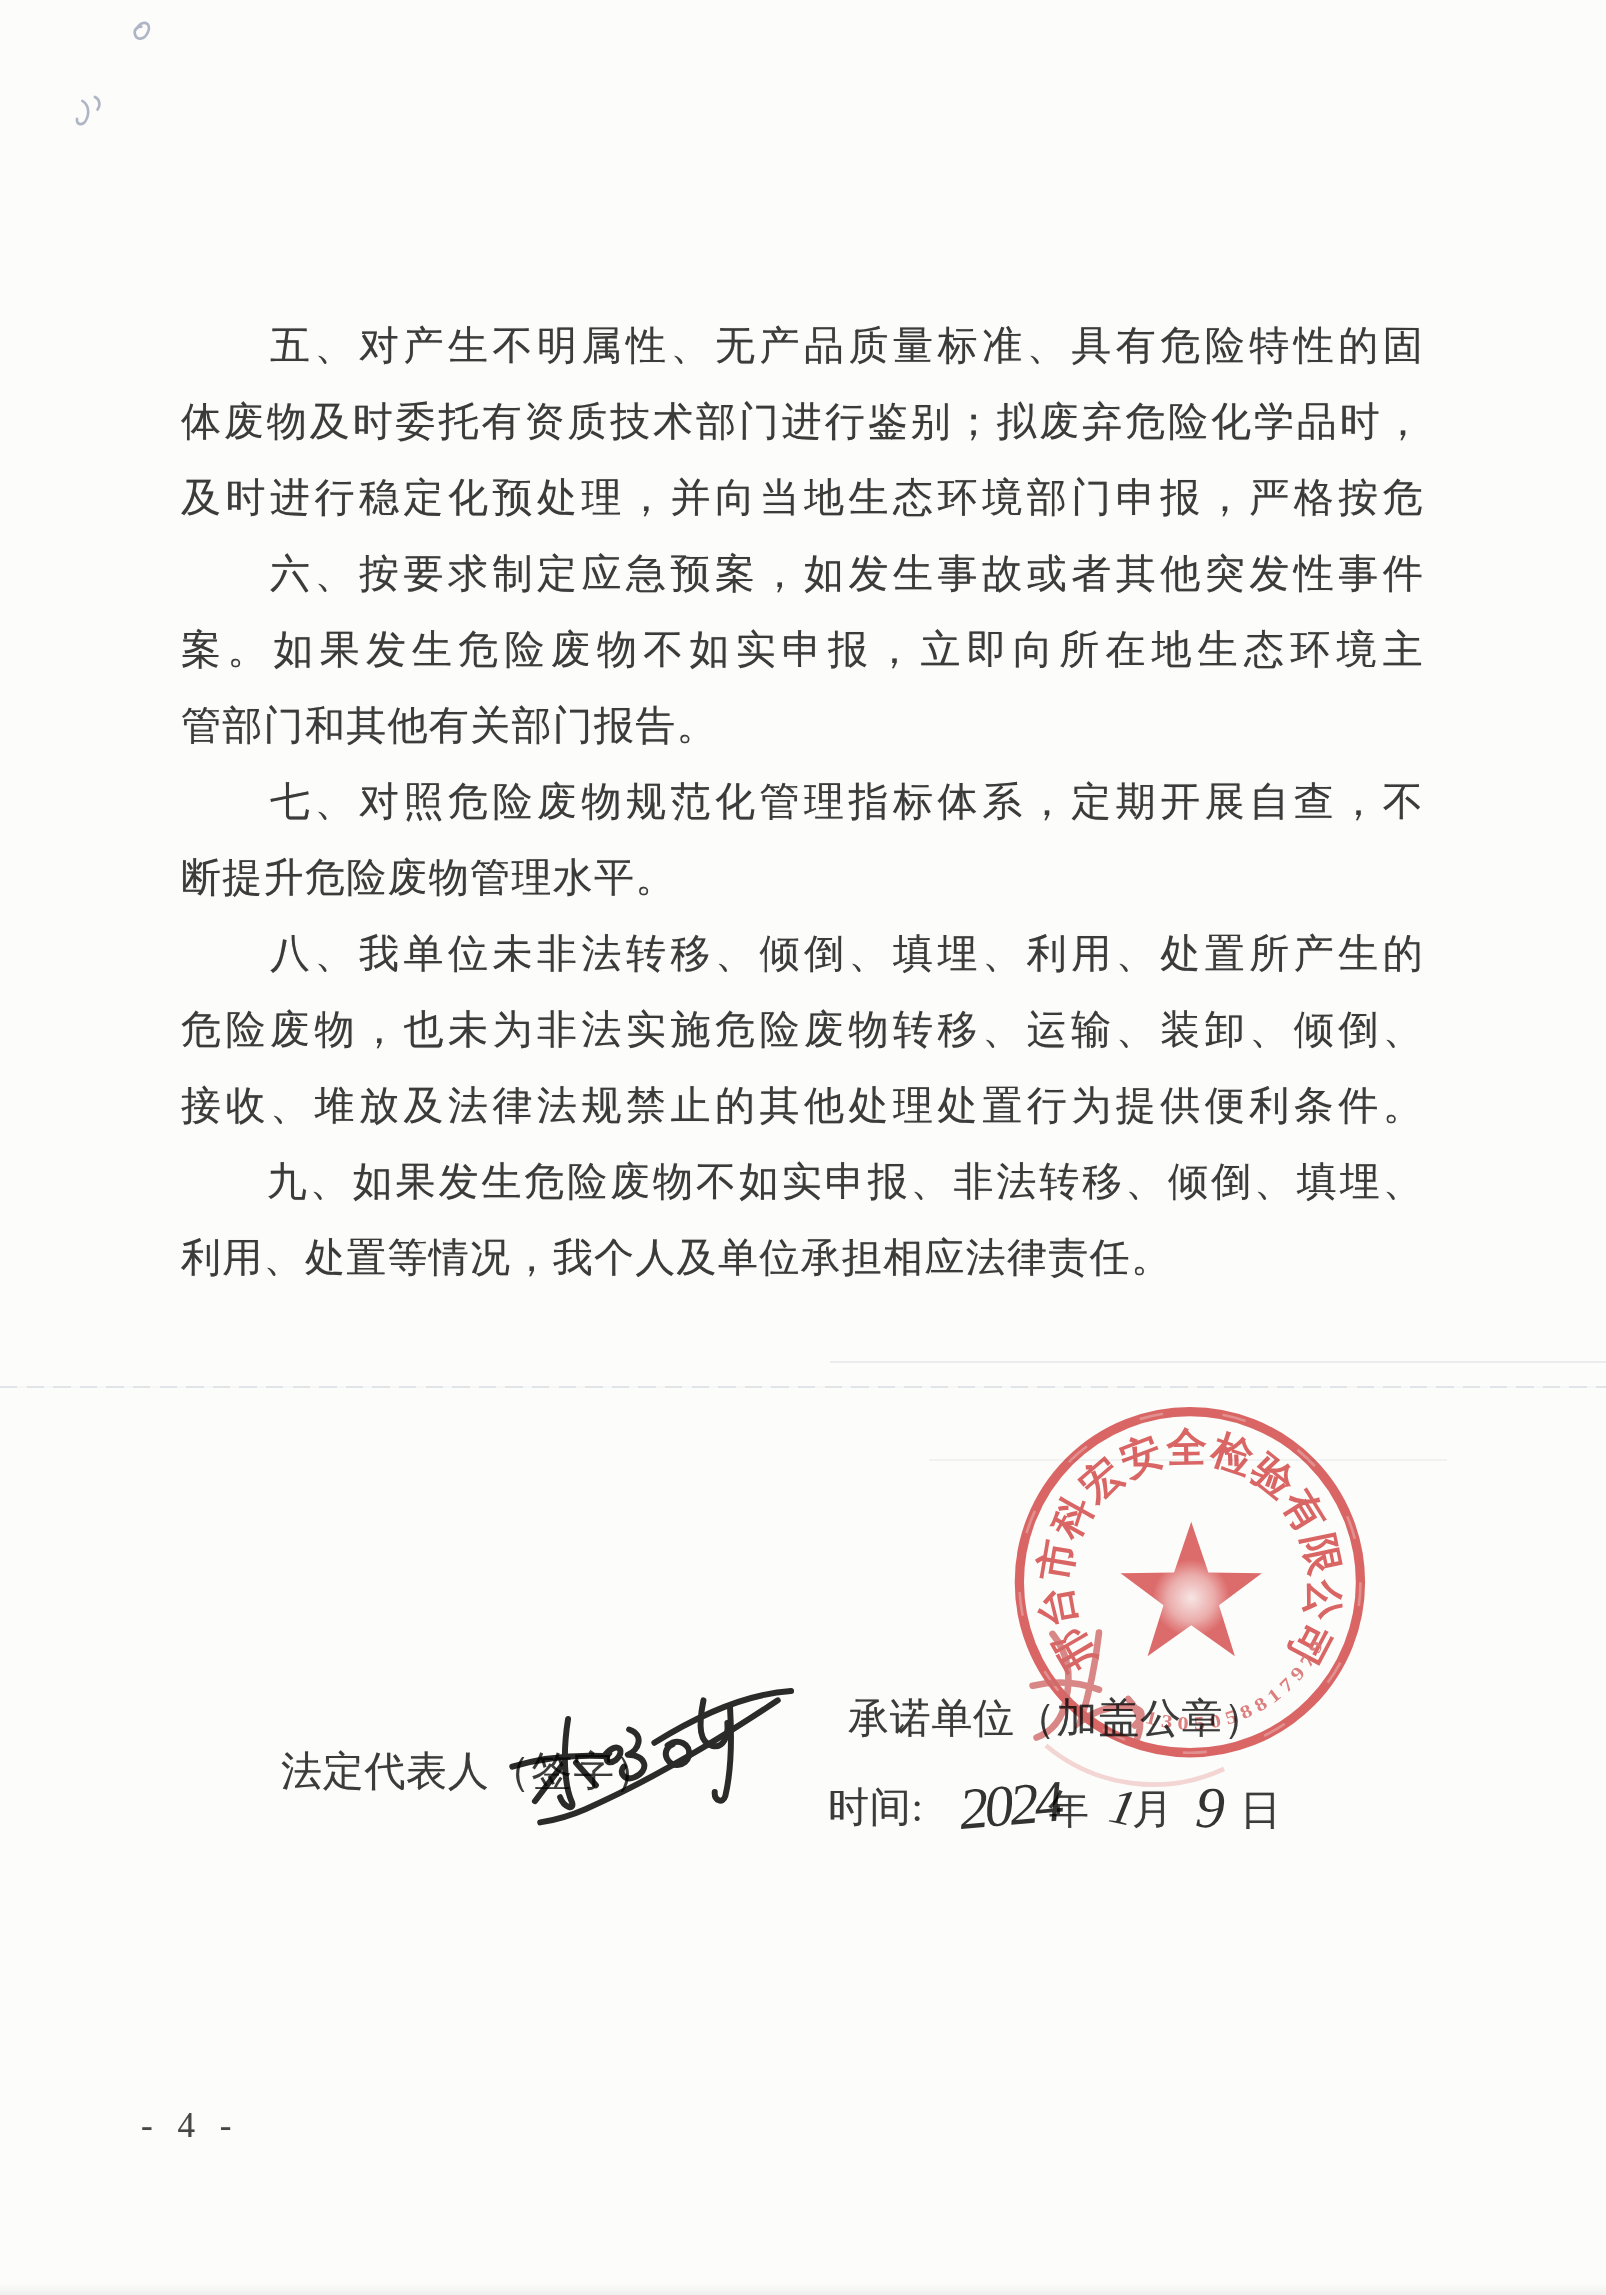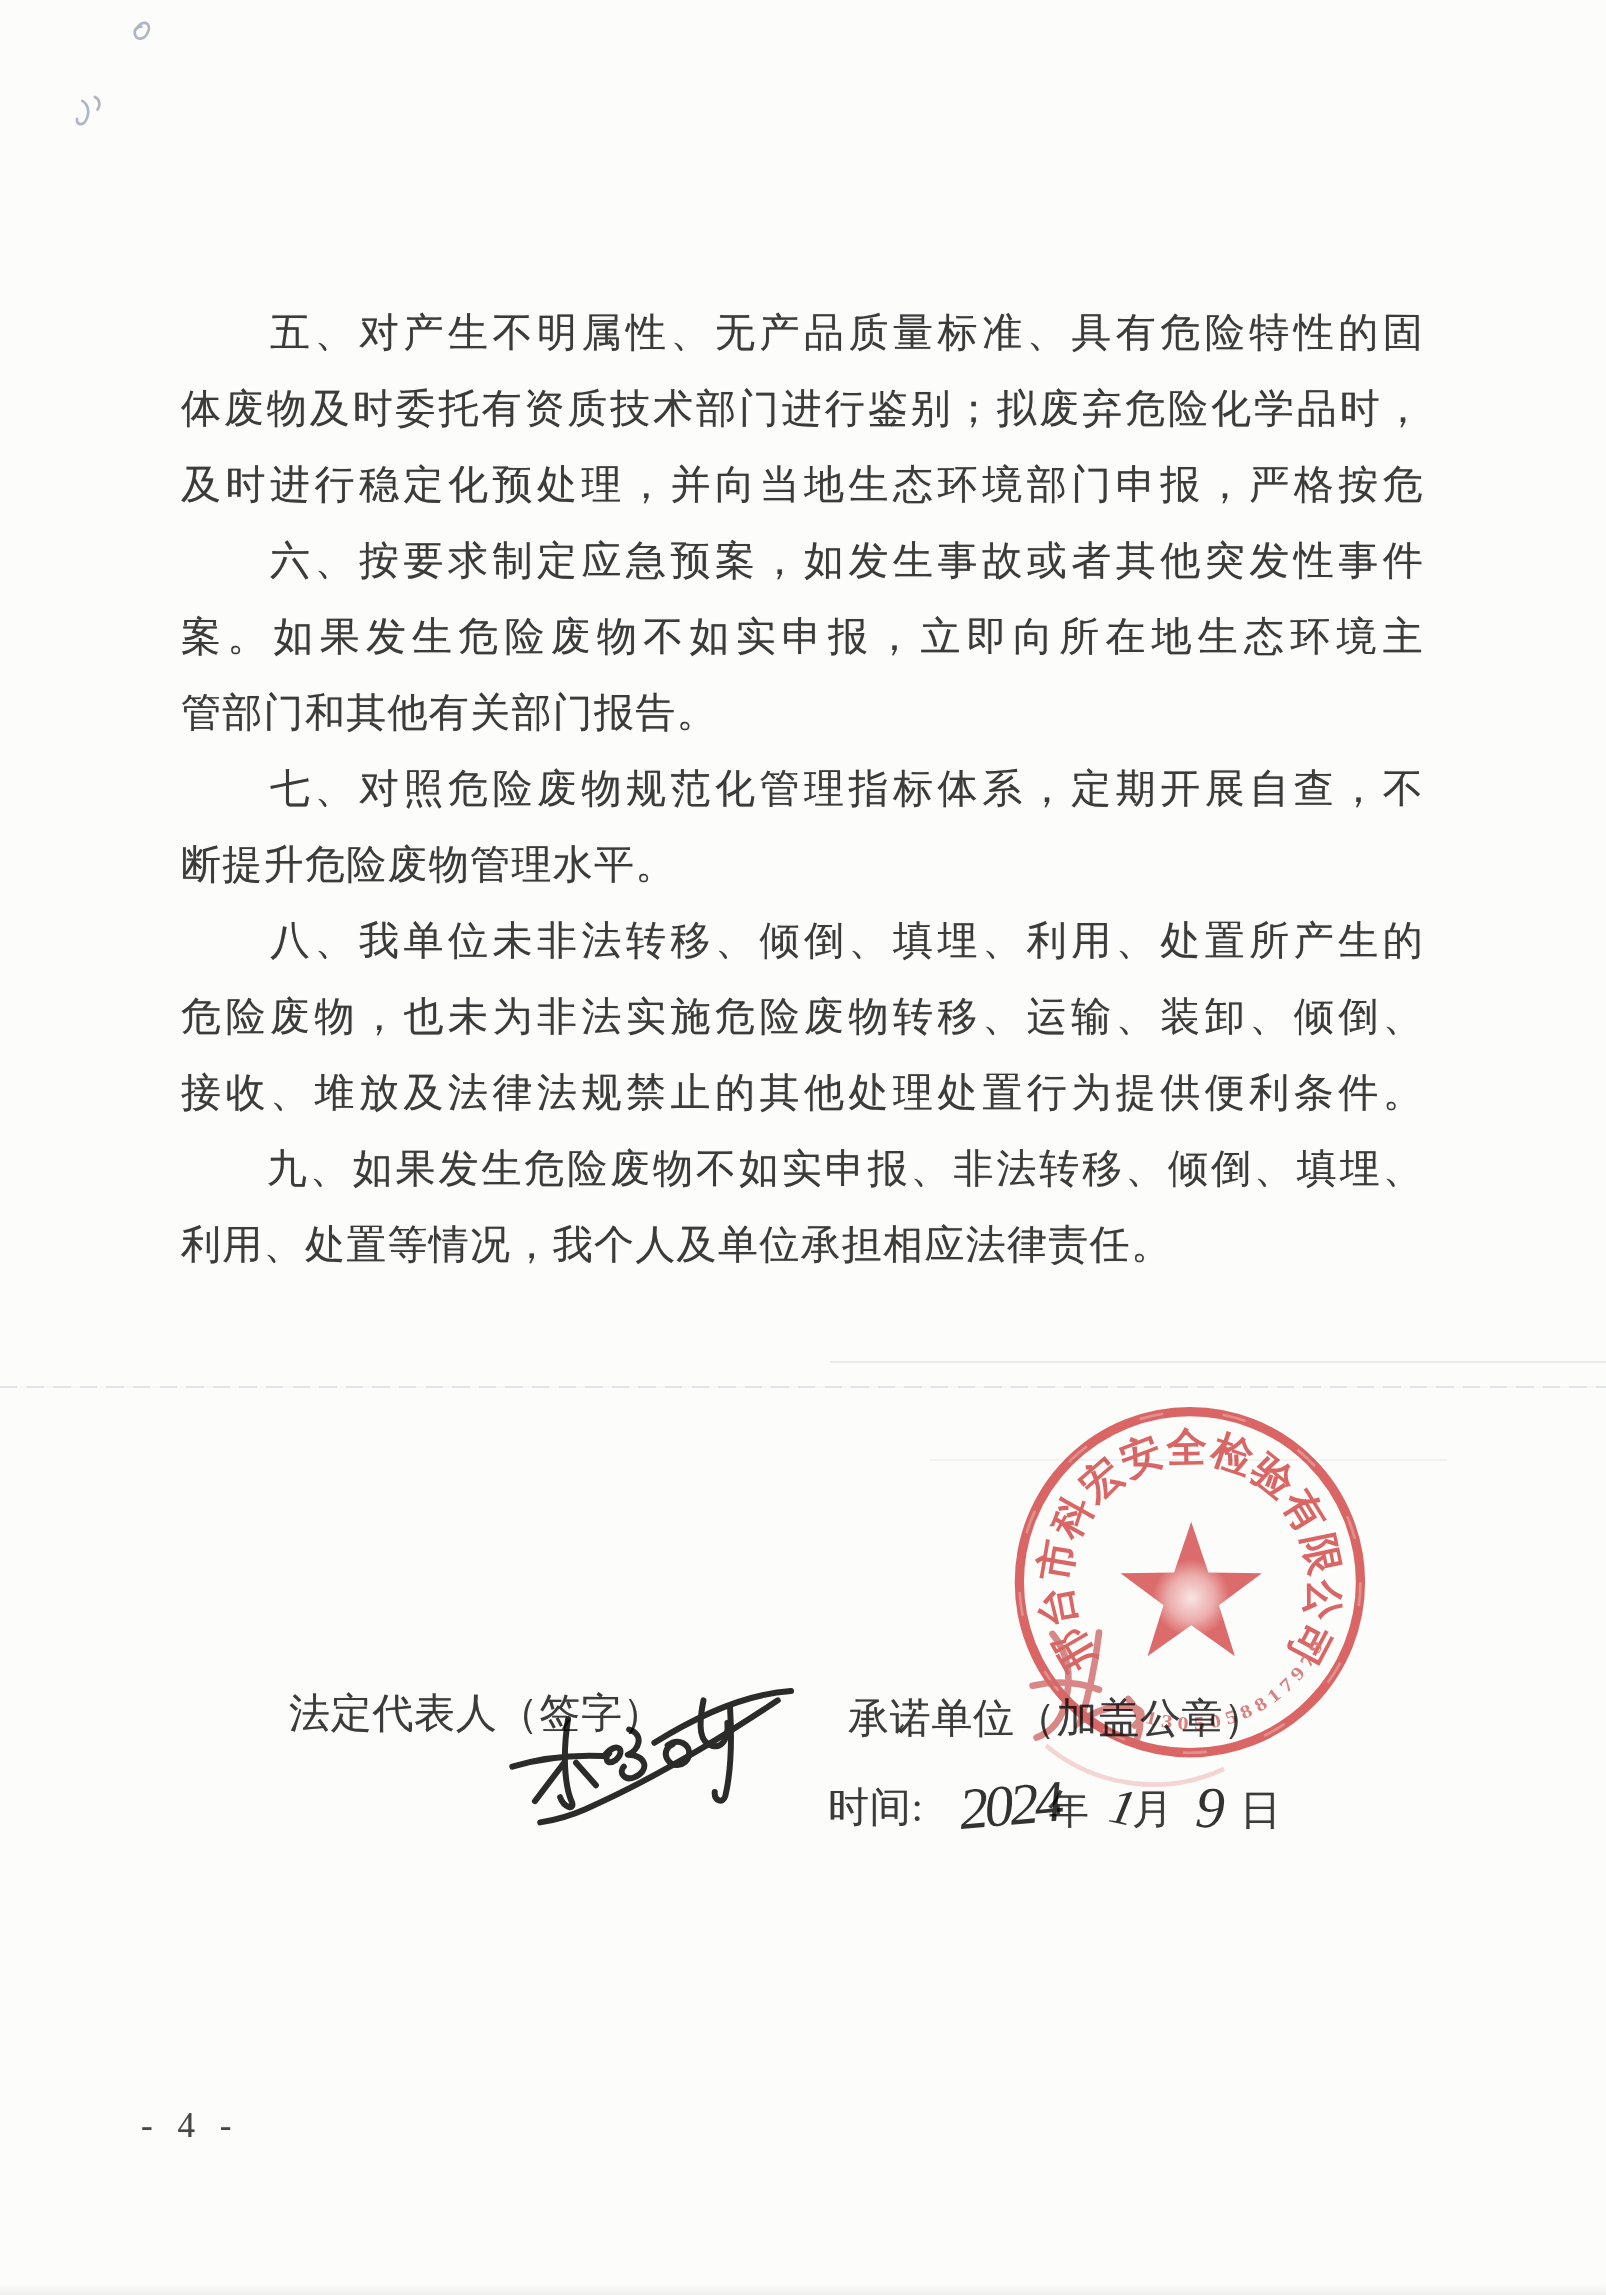--- a/index.html
+++ b/index.html
@@ -12,32 +12,32 @@
     font-family:"Liberation Serif","DejaVu Serif",serif;
     color:#3b3b3b;
   }
   .page::after{
     content:"";position:absolute;left:0;bottom:0;width:100%;height:10.6px;
     background:linear-gradient(to bottom,rgba(0,0,0,0),rgba(0,0,0,0.05));
     pointer-events:none;
   }
   
   .body-text{
-    position:absolute;left:181px;top:295px;width:1243px;
+    position:absolute;left:181px;top:308px;width:1243px;
     font-size:40px;line-height:76px;letter-spacing:1.3px;
     text-shadow:0 0 0.7px rgba(55,55,55,.45);
   }
   .line{width:100%;text-align:justify;text-align-last:justify;text-justify:inter-character;}
   .line.end{text-align-last:left;}
   
   .label{
     position:absolute;font-size:41px;letter-spacing:0.7px;white-space:nowrap;
     text-shadow:0 0 0.7px rgba(55,55,55,.4);
   }
-  .legal-rep{left:281px;top:1686px;margin-left:8px;}
+  .legal-rep{left:281px;top:1744px;}
   .unit{left:848px;top:1691px;}
   .time-label{left:828px;top:1780px;}
   .year-unit{left:1048px;top:1782px;}
   .month-unit{left:1132px;top:1782px;}
   .day-unit{left:1240px;top:1783px;}
   
   .page-number{
     position:absolute;left:141px;top:2106px;
     font-size:35px;letter-spacing:8px;color:#474747;
     text-shadow:0 0 0.7px rgba(60,60,60,.4);

